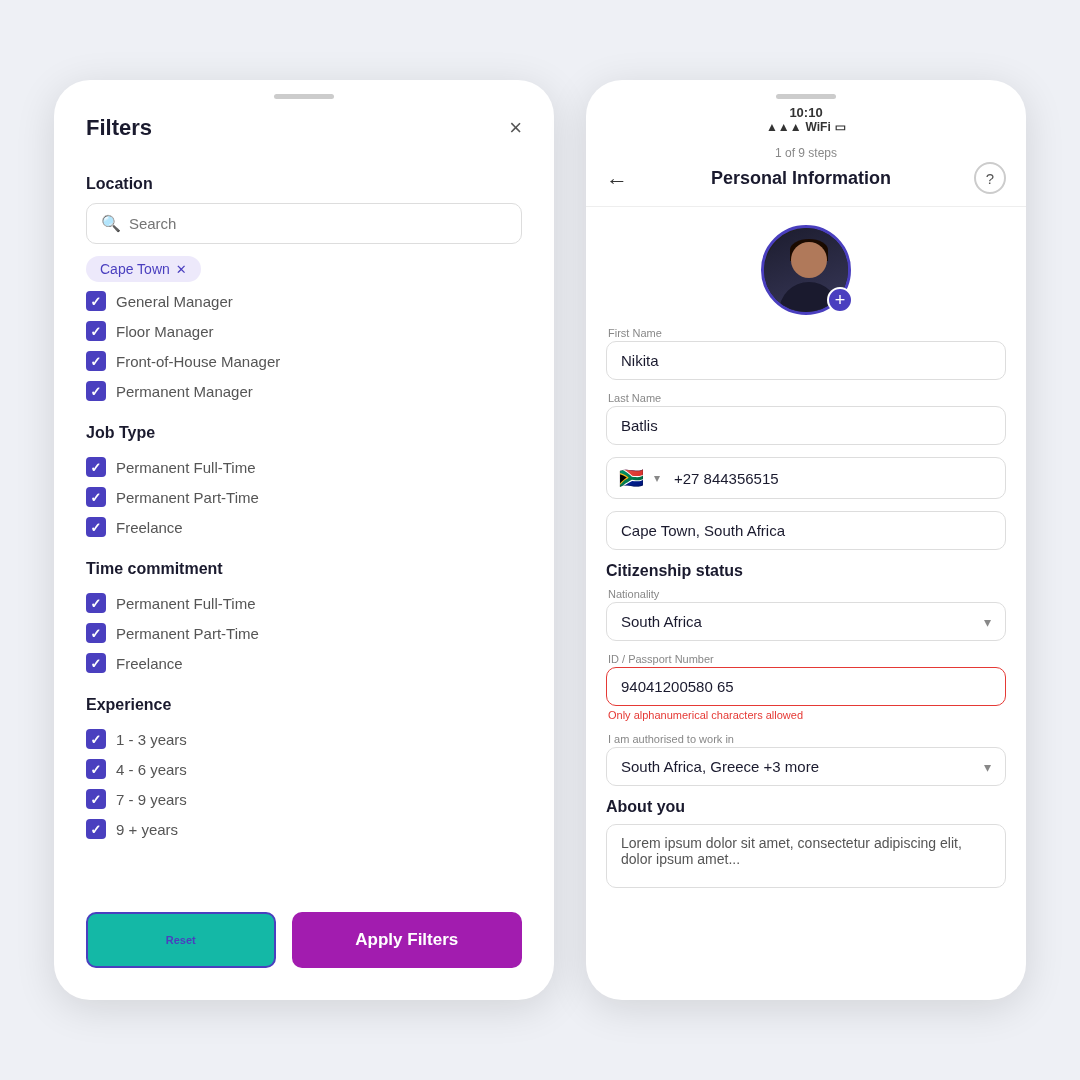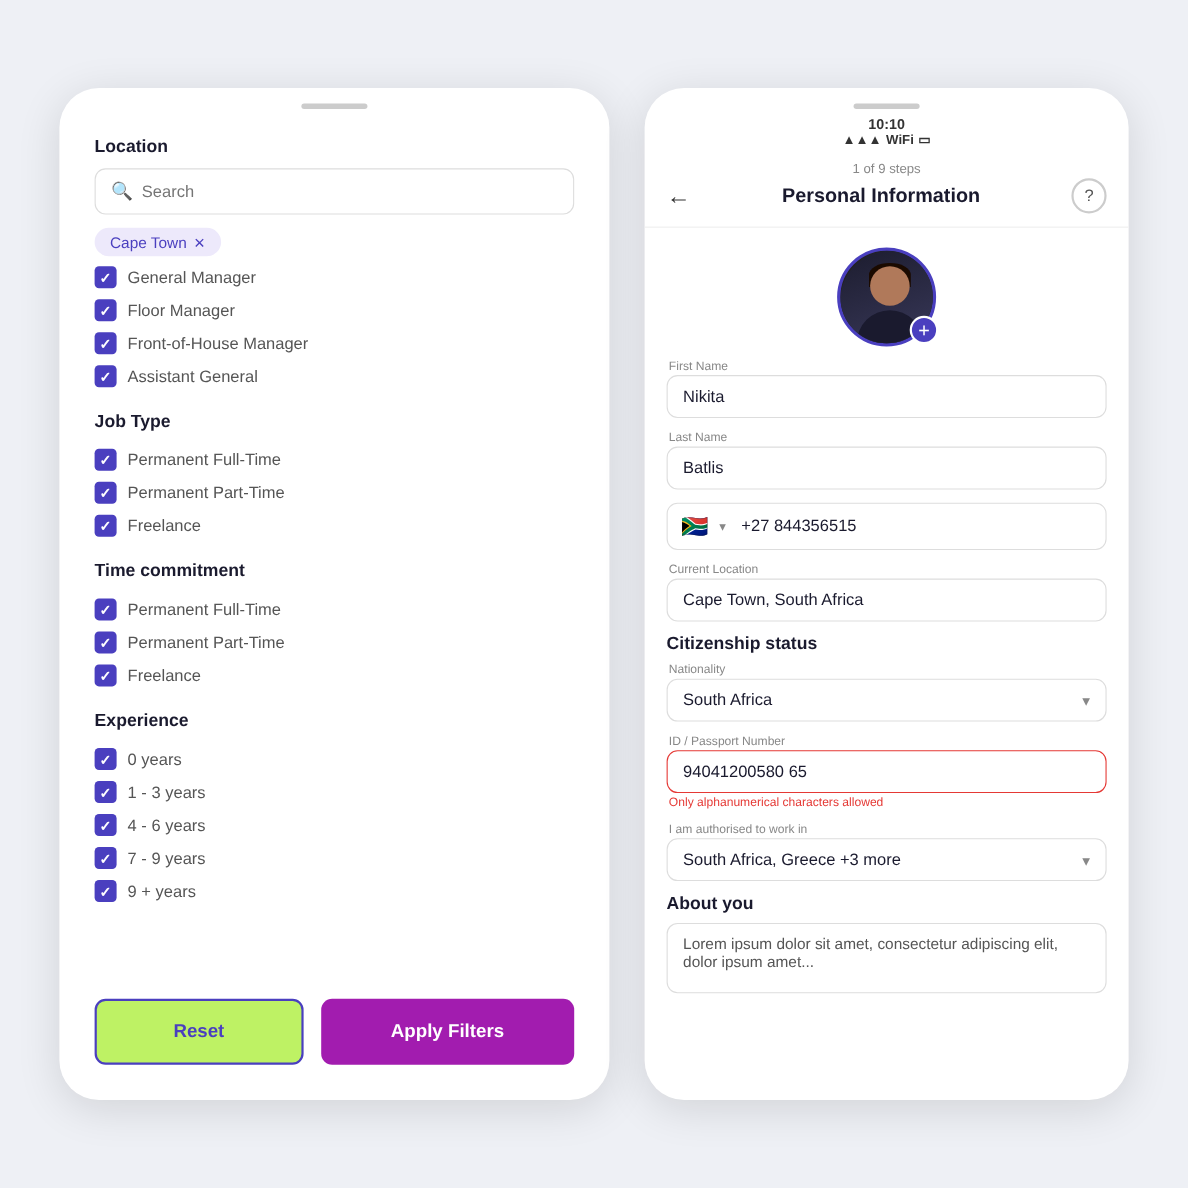--- a/index.html
+++ b/index.html
@@ -141,25 +141,25 @@
       color: #555;
     }
     .filters-footer {
       display: flex;
       gap: 16px;
       padding: 24px 32px 0;
     }
     .btn-reset {
       flex: 1;
       border: 2px solid #4a3fbf;
-      background: #bef264;
+      background: #14b8a6;
       color: #4a3fbf;
       border-radius: 10px;
       padding: 18px;
-      font-size: 17px;
+      font-size: 11px;
       font-weight: 600;
       cursor: pointer;
     }
     .btn-apply {
       flex: 1.3;
       background: #a21caf;
       color: #fff;
       border: none;
       border-radius: 10px;
       padding: 18px;
@@ -424,20 +424,24 @@
 </head>
 <body>
 
 <div class="container">
 
   <div class="filters-phone">
     <div class="phone-notch-left">
       <div class="notch-bar"></div>
     </div>
 
+    <div class="filters-header">
+      <span class="filters-title">Filters</span>
+      <button class="close-btn">×</button>
+    </div>
 
     <div class="filters-body">
 
       <div class="section-label">Location</div>
       <div class="search-box">
         <span class="search-icon-svg">🔍</span>
         <input class="search-input" type="text" placeholder="Search" style="">
       </div>
       <div class="tag-row">
         <div class="tag">
@@ -453,21 +457,21 @@
       <div class="checkbox-row">
         <div class="checkbox-icon"></div>
         <span class="checkbox-label">Floor Manager</span>
       </div>
       <div class="checkbox-row">
         <div class="checkbox-icon"></div>
         <span class="checkbox-label">Front-of-House Manager</span>
       </div>
       <div class="checkbox-row">
         <div class="checkbox-icon"></div>
-        <span class="checkbox-label">Assistant General</span>
+        <span class="checkbox-label">Permanent Manager</span>
       </div>
 
       <div class="section-label">Job Type</div>
       <div class="checkbox-row">
         <div class="checkbox-icon"></div>
         <span class="checkbox-label">Permanent Full-Time</span>
       </div>
       <div class="checkbox-row">
         <div class="checkbox-icon"></div>
         <span class="checkbox-label">Permanent Part-Time</span>
@@ -485,24 +489,20 @@
       <div class="checkbox-row">
         <div class="checkbox-icon"></div>
         <span class="checkbox-label">Permanent Part-Time</span>
       </div>
       <div class="checkbox-row">
         <div class="checkbox-icon"></div>
         <span class="checkbox-label">Freelance</span>
       </div>
 
       <div class="section-label">Experience</div>
-      <div class="checkbox-row">
-        <div class="checkbox-icon"></div>
-        <span class="checkbox-label">0 years</span>
-      </div>
       <div class="checkbox-row">
         <div class="checkbox-icon"></div>
         <span class="checkbox-label">1 - 3 years</span>
       </div>
       <div class="checkbox-row">
         <div class="checkbox-icon"></div>
         <span class="checkbox-label">4 - 6 years</span>
       </div>
       <div class="checkbox-row">
         <div class="checkbox-icon"></div>
@@ -569,21 +569,20 @@
         <input class="field-input" type="text" value="Batlis" style="">
       </div>
 
       <div class="phone-row">
         <span class="flag-icon">🇿🇦</span>
         <span class="chevron-down">▾</span>
         <input class="phone-number-input" type="text" value="+27 844356515" style="">
       </div>
 
       <div class="field-group">
-        <div class="field-label">Current Location</div>
         <input class="field-input" type="text" value="Cape Town, South Africa" style="">
       </div>
 
       <div class="section-title">Citizenship status</div>
 
       <div class="field-group">
         <div class="field-label">Nationality</div>
         <div class="select-field">
           <span>South Africa</span>
           <span class="select-chevron">▾</span>

